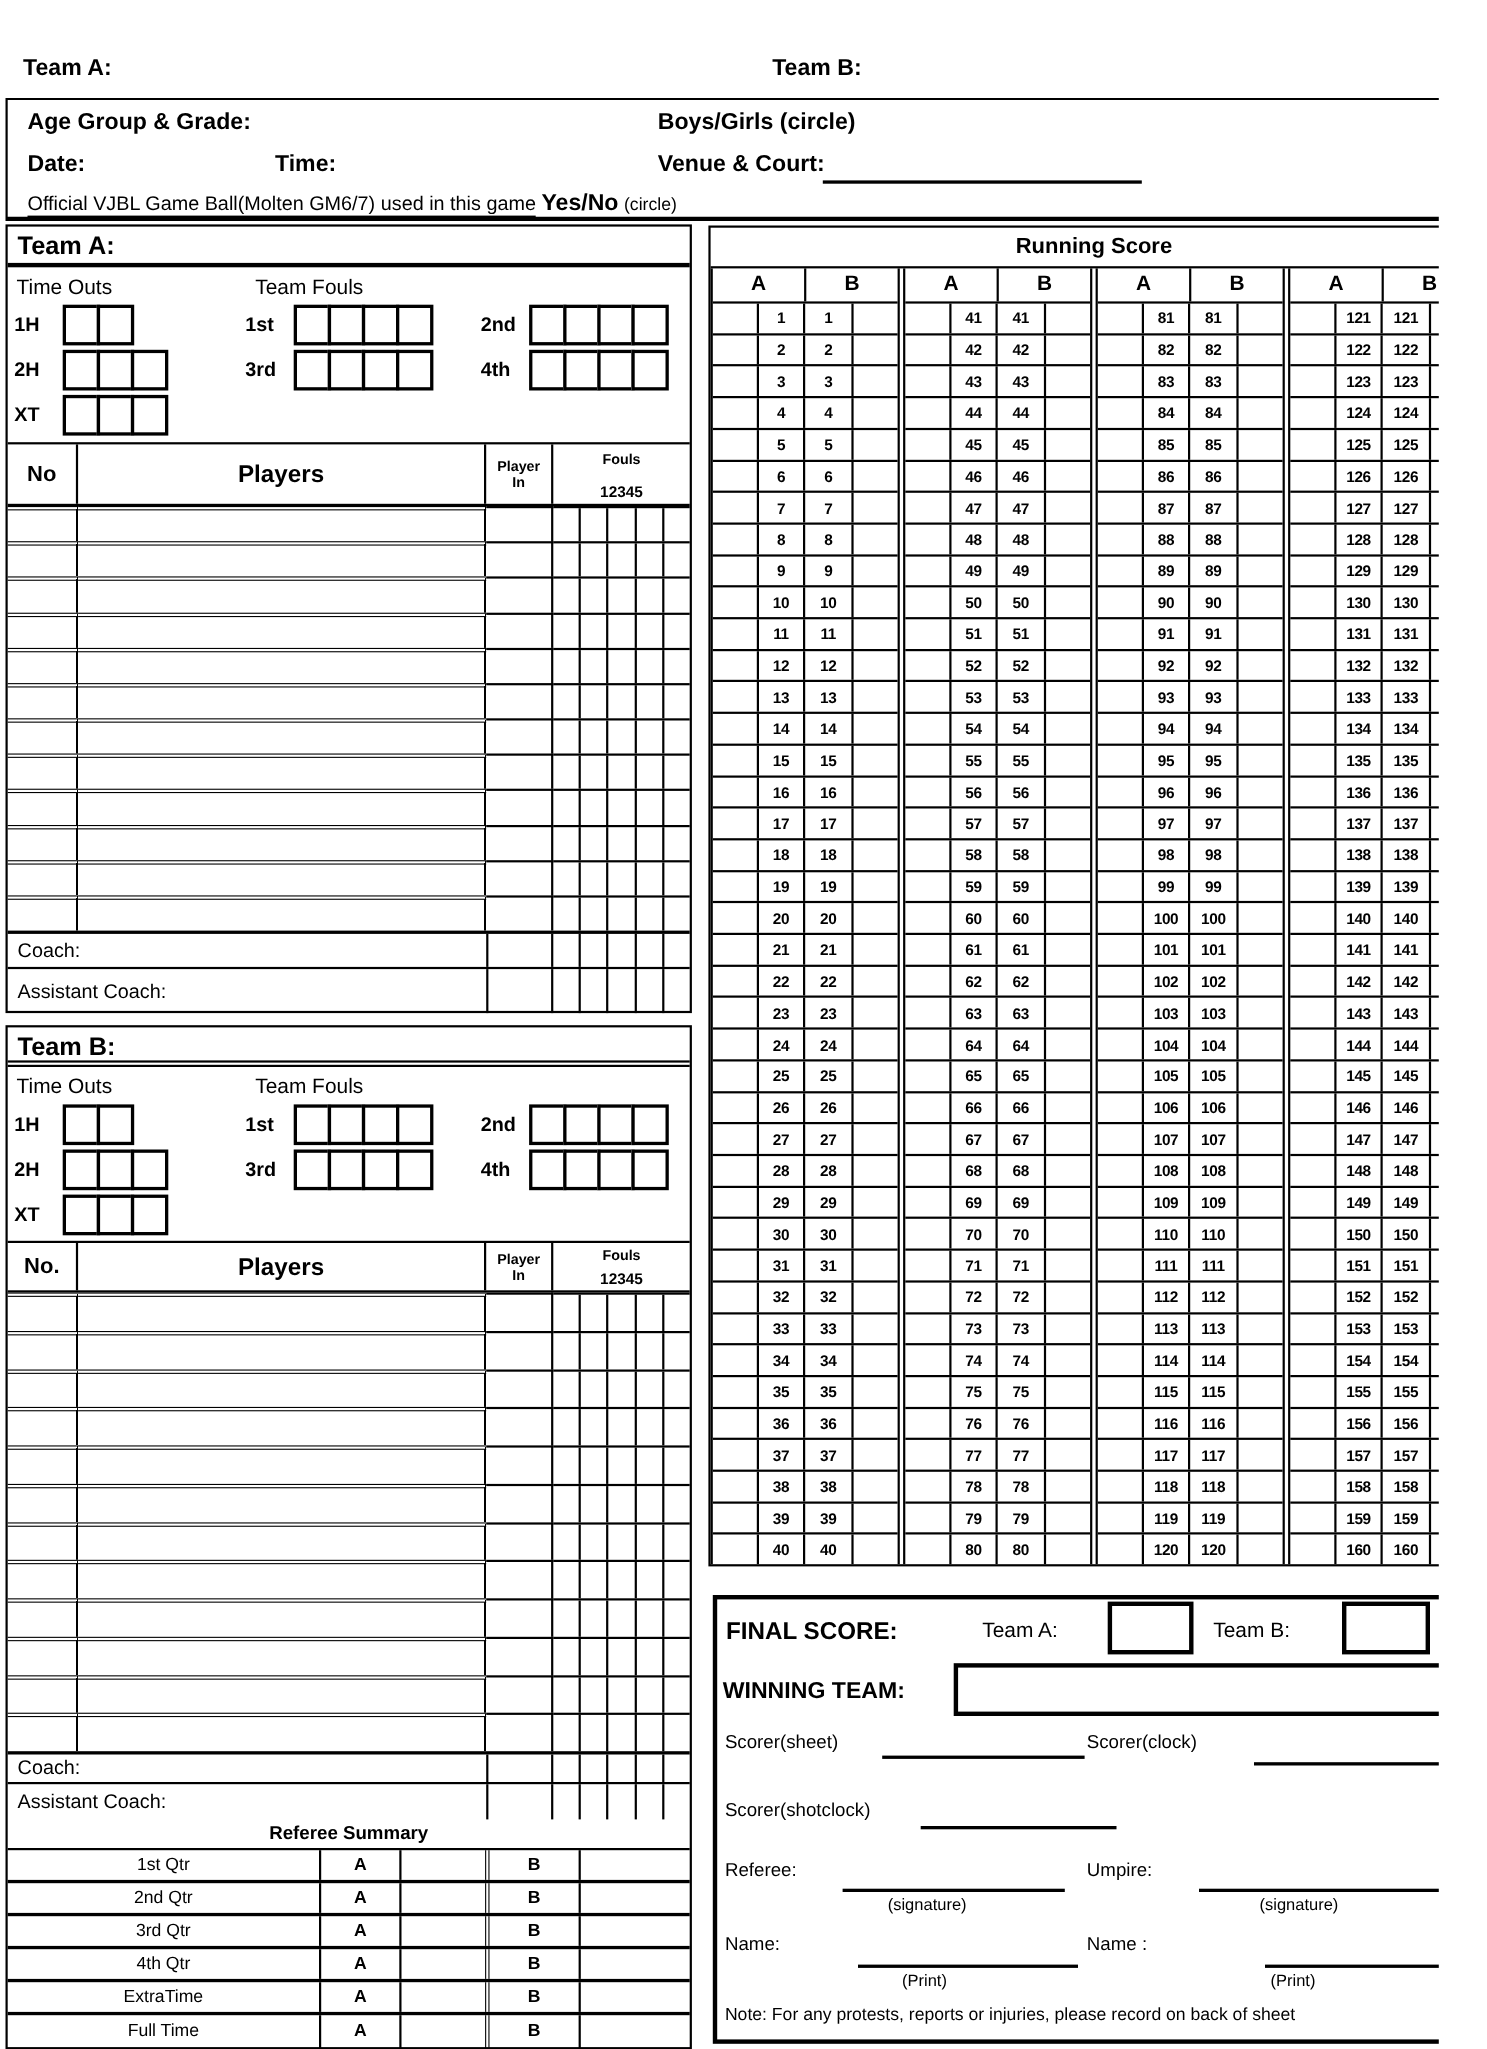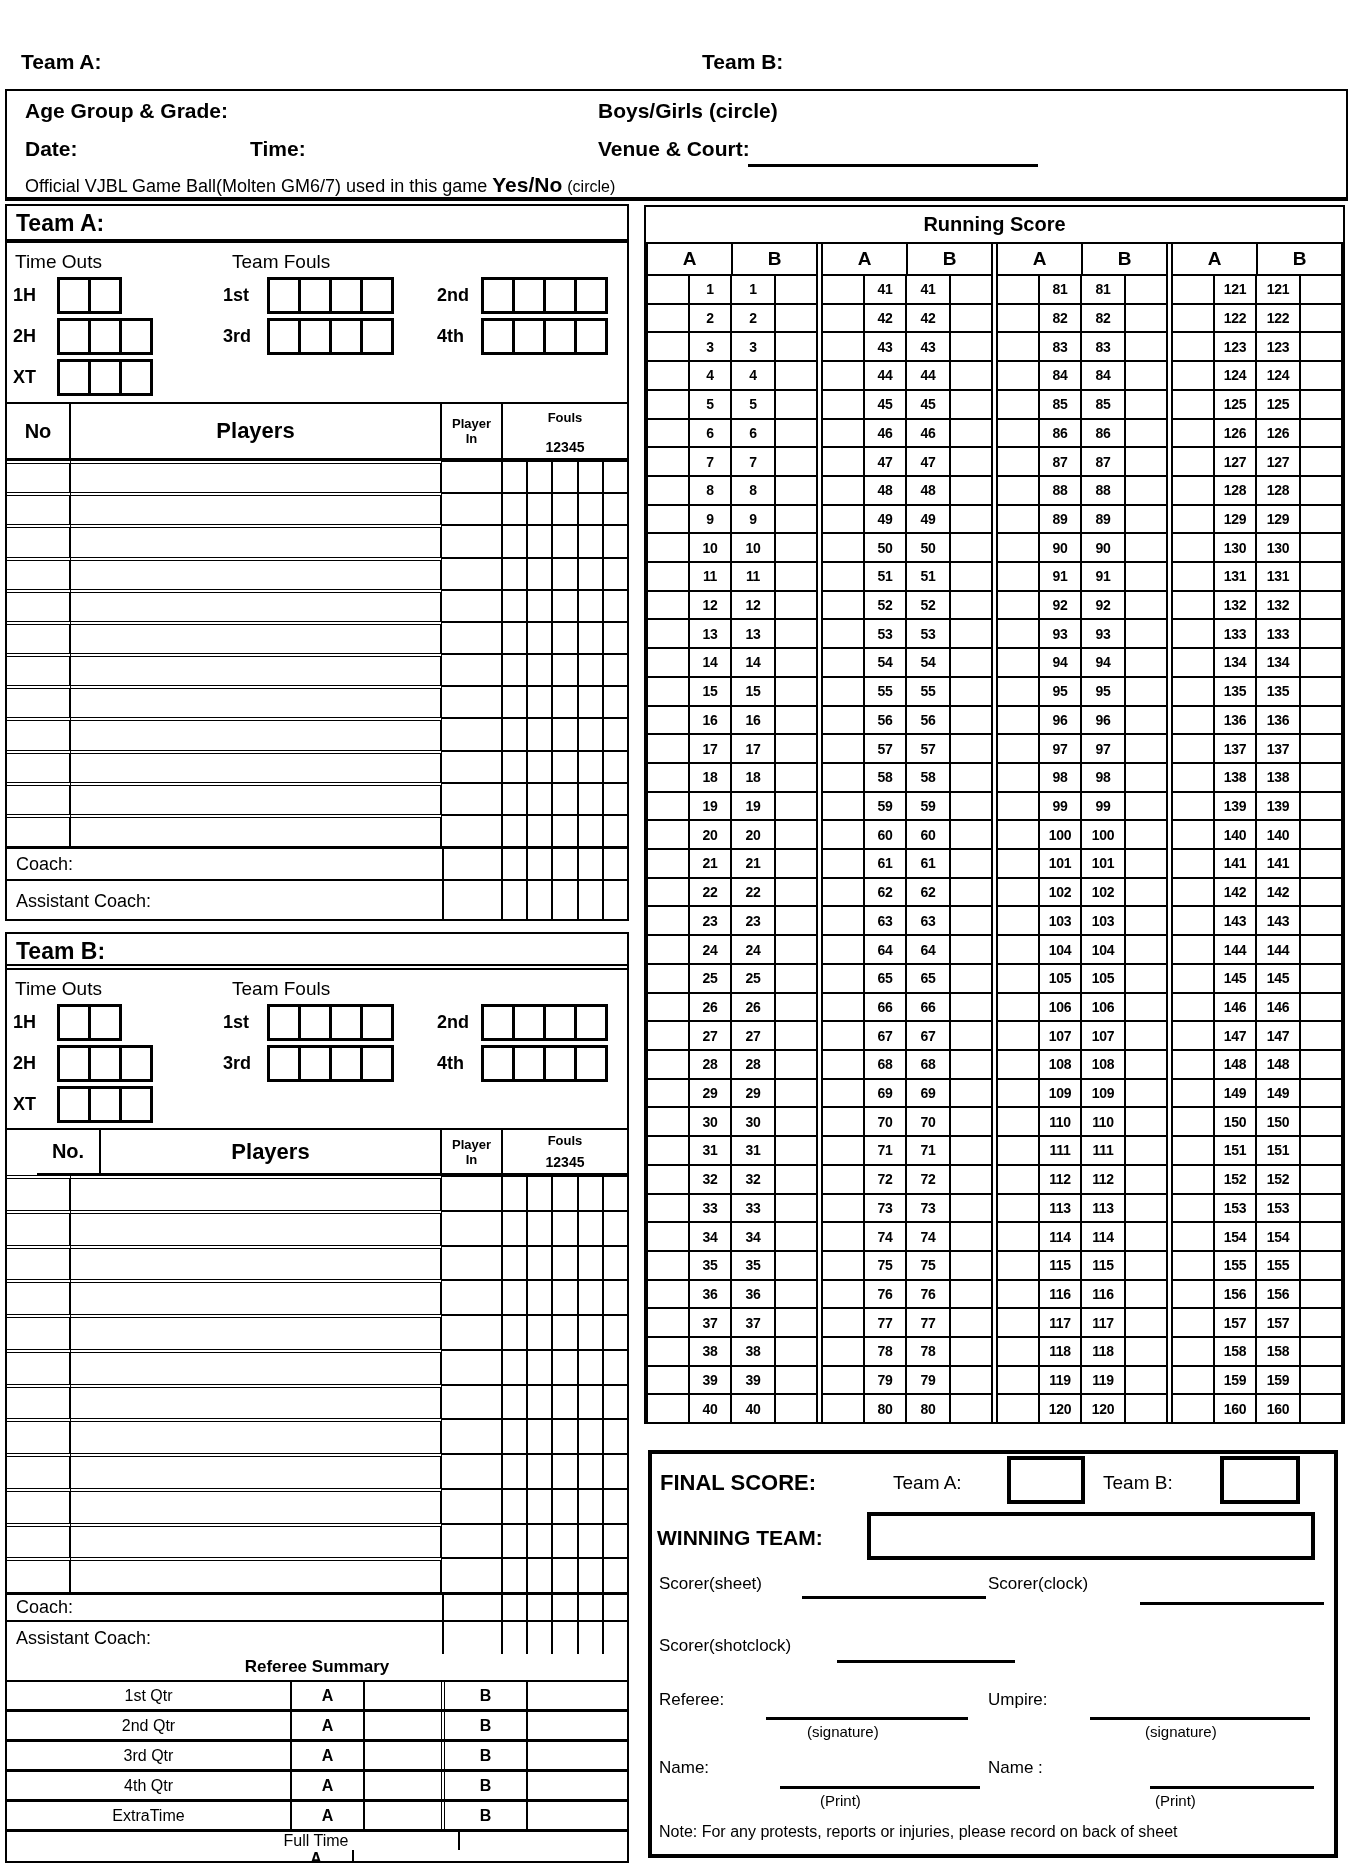--- a/index.html
+++ b/index.html
@@ -1,17 +1,17 @@
 <!DOCTYPE html>
 <html><head>
 <meta charset="utf-8">
 <style>
   html,body{margin:0;padding:0;background:#fff;}
   .sheet{position:relative;width:1308px;height:1863px;background:#fff;color:#000;
-         font-family:"Liberation Sans",sans-serif;overflow:hidden;padding-left:44px;}
+         font-family:"Liberation Sans",sans-serif;overflow:hidden;}
 
   
   .top-label{position:absolute;font-size:21px;font-weight:bold;top:50px;}
   .tl-a{left:21px;} .tl-b{left:702px;}
 
   
   .header-box{position:absolute;left:5px;top:89px;width:1343px;height:112px;
               border:2px solid #000;border-bottom:4px solid #000;box-sizing:border-box;text-align:right;}
   .hlabel{position:absolute;font-size:21px;font-weight:bold;white-space:nowrap;}
   .h-age{left:18px;top:8px;} .h-boys{left:591px;top:8px;}
@@ -37,21 +37,21 @@
   .col-to{left:6px;} .col-f1{left:216px;} .col-f2{left:430px;}
   .tfrow{display:flex;align-items:center;height:37px;}
   .tflabel{font-size:18px;font-weight:bold;width:44px;}
   .tfboxes{display:flex;}
   .tfcell{width:34px;height:37px;border:3px solid #000;margin-left:-3px;box-sizing:border-box;background:#fff;}
   .tfcell:first-child{margin-left:0;}
 
   
   .ptable{border-top:2px solid #000;box-sizing:border-box;}
   .phead{display:flex;height:56px;border-bottom:2px solid #000;box-sizing:border-box;}
-  .panel-b .phead{height:45px;margin-left:30px;}
+  .panel-b .phead{height:45px;}
   .ph{box-sizing:border-box;display:flex;align-items:center;justify-content:center;font-weight:bold;}
   .ph-no{width:64px;border-right:2px solid #000;font-size:20px;}
   .ph-name{flex:1;border-right:2px solid #000;font-size:22px;}
   .ph-in{width:61px;border-right:2px solid #000;font-size:13px;flex-direction:column;line-height:15px;}
   .ph-fouls{width:124px;display:flex;flex-direction:column;font-weight:bold;}
   .ph-fouls-title{height:24px;font-size:13px;text-align:center;line-height:28px;}
   .panel-b .ph-fouls-title{height:20px;line-height:22px;}
   .ph-fouls-nums{flex:1;display:flex;align-items:flex-end;padding-bottom:3px;}
   .ph-fn{flex:1;text-align:center;font-size:14px;}
   .prows{display:flex;flex-direction:column;height:386px;}
@@ -72,21 +72,21 @@
   .clabel{flex:1;padding-left:9px;font-size:18px;}
   .ctail{display:flex;width:185px;height:100%;}
   .ctin{width:61px;border-left:2px solid #000;border-right:2px solid #000;box-sizing:border-box;}
   .ctf{flex:1;border-right:2px solid #000;box-sizing:border-box;}
   .ctf:last-child{border-right:none;}
 
   
   .ss-title{height:26px;line-height:26px;text-align:center;font-size:17px;font-weight:bold;}
   .ss-table{border-top:2px solid #000;box-sizing:border-box;}
   .ss-row{display:flex;height:30px;border-bottom:3px solid #000;box-sizing:border-box;align-items:center;}
-  .ss-row:last-child{border-bottom:none;flex-direction:column;}
+  .ss-row:last-child{border-bottom:none;}
   .ss-label{width:285px;border-right:2px solid #000;text-align:center;font-size:16px;height:100%;
             display:flex;align-items:center;justify-content:center;box-sizing:border-box;}
   .ss-a{width:73px;text-align:center;font-size:16px;font-weight:bold;border-right:2px solid #000;height:100%;
         display:flex;align-items:center;justify-content:center;box-sizing:border-box;}
   .ss-boxa{width:80px;border-right:4px double #000;height:100%;box-sizing:border-box;}
   .ss-b{width:83px;text-align:center;font-size:16px;font-weight:bold;border-right:2px solid #000;height:100%;
         display:flex;align-items:center;justify-content:center;box-sizing:border-box;}
   .ss-boxb{flex:1;height:100%;box-sizing:border-box;}
 
   

